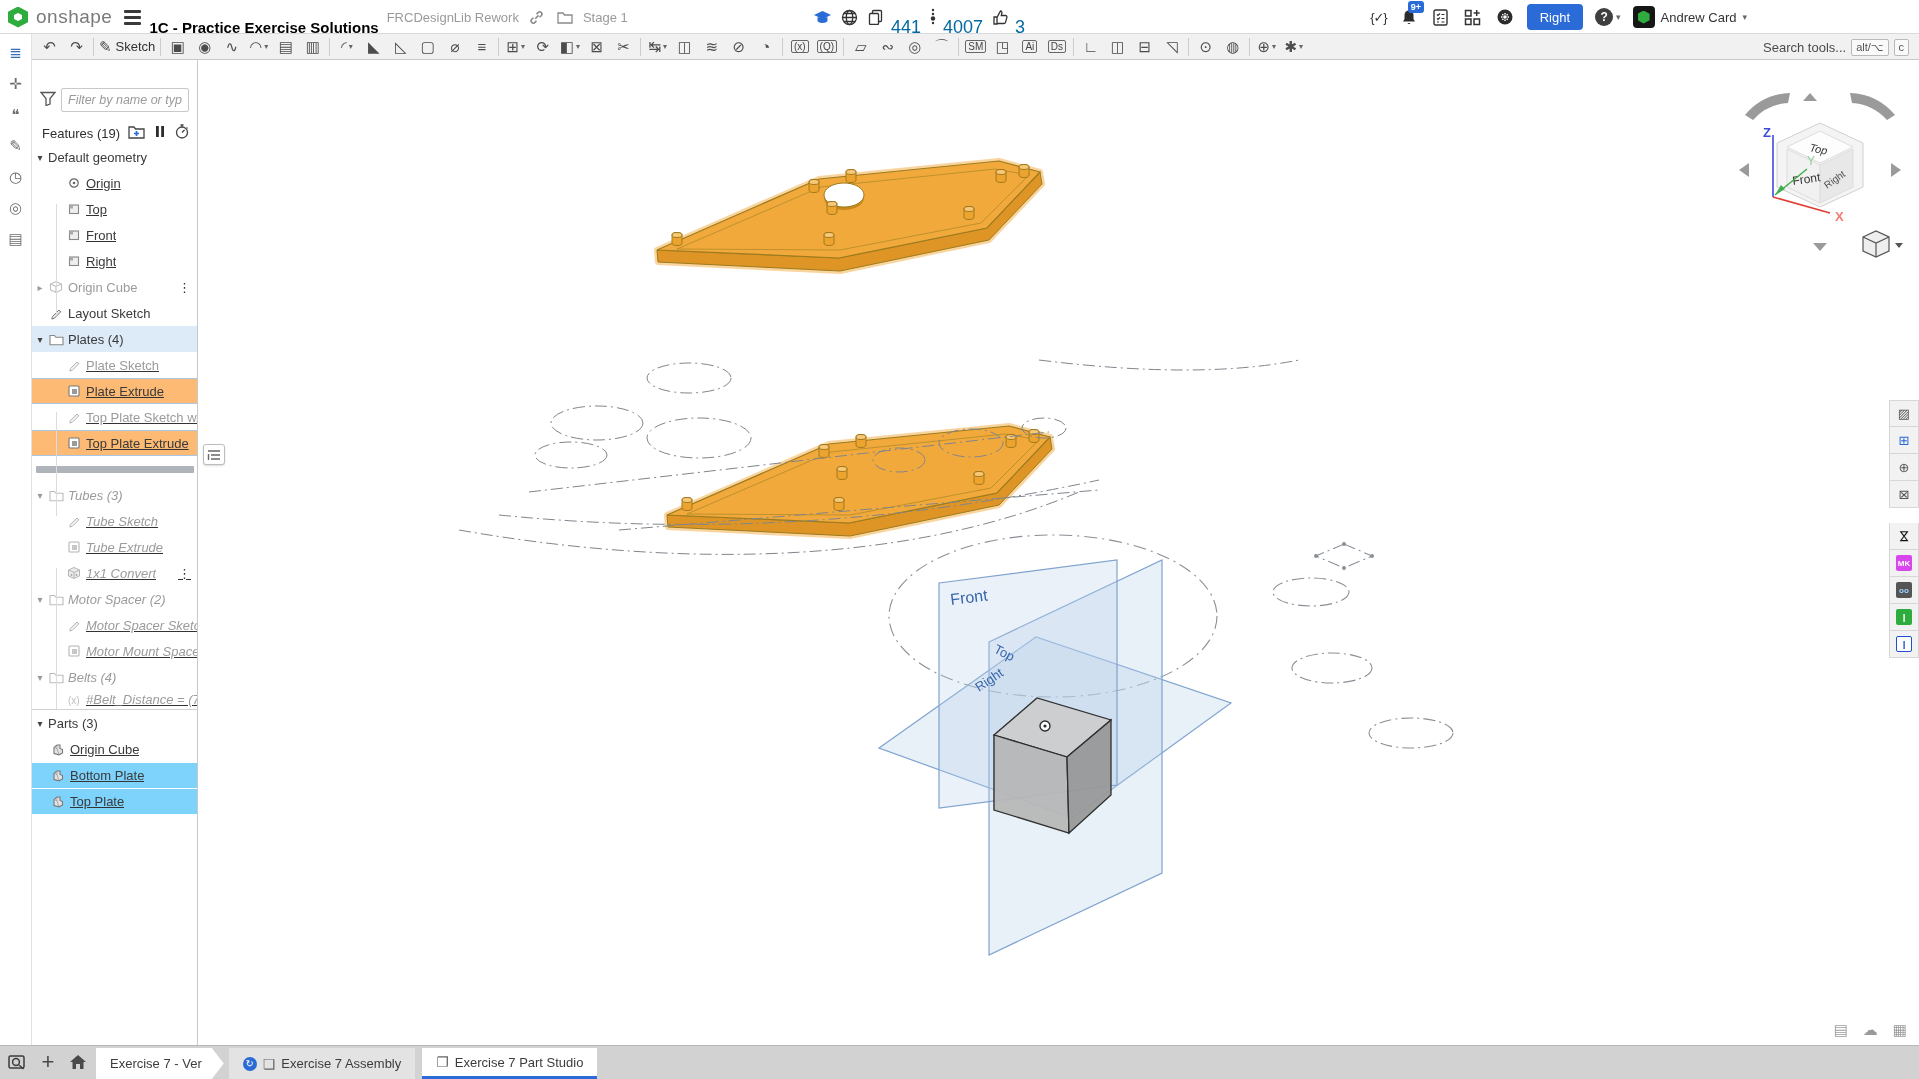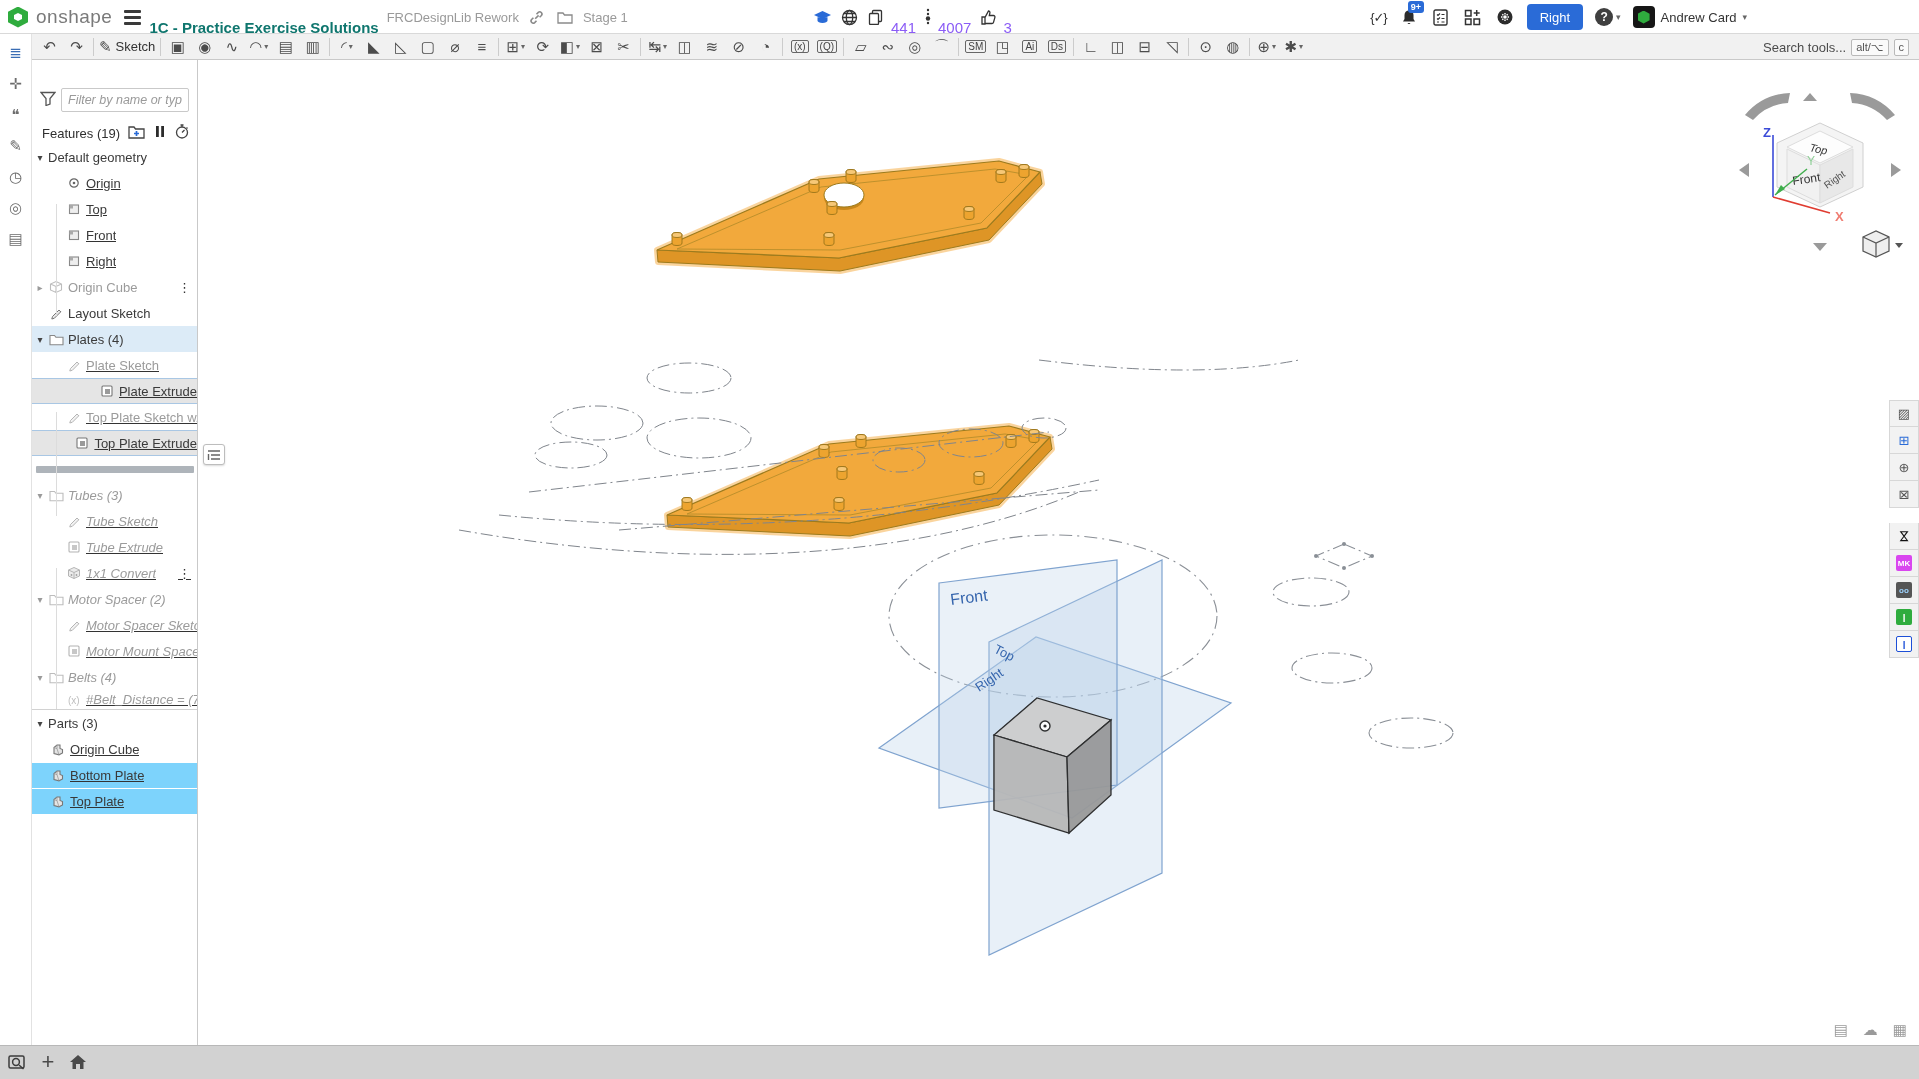--- a/index.html
+++ b/index.html
@@ -12,24 +12,24 @@
   .hdr-left { position:absolute; left:8px; top:0; height:34px; display:flex; align-items:center; gap:8px; }
   .hdr-mid  { position:absolute; left:812px; top:0; height:34px; display:flex; align-items:center; gap:7px; }
   .hdr-right{ position:absolute; right:172px; top:0; height:34px; display:flex; align-items:center; gap:12px; }
   .logo-hex { width:20px; height:21px; background:#2FAC3E;
     clip-path:polygon(50% 0,100% 25%,100% 75%,50% 100%,0 75%,0 25%); position:relative; }
   .logo-hex:after { content:""; position:absolute; left:6px; top:6.5px; width:8px; height:8px; background:#fff;
     clip-path:polygon(50% 0,100% 25%,100% 75%,50% 100%,0 75%,0 25%); }
   .wordmark { font-size:19px; color:#7a7a7a; letter-spacing:.5px; margin-right:4px; }
   .hamburger { display:flex; flex-direction:column; gap:3px; width:17px; cursor:pointer; }
   .hamburger i { height:3px; background:#3a3a3a; border-radius:1px; }
-  .doc-title { font-size:15px; font-weight:bold; color:#0f766e; white-space:nowrap;margin-top:20px; }
+  .doc-title { font-size:15px; font-weight:bold; color:#000000; white-space:nowrap;margin-top:20px; }
   .ws-label { font-size:13px; color:#9a9a9a; white-space:nowrap; }
   .hdr-ico { display:inline-flex; align-items:center; justify-content:center; width:20px; height:20px; }
-  .stat-num { font-size:15px; color:#8b5cf6; margin-left:-2px;margin-top:20px; }
+  .stat-num { font-size:18px; color:#0369a1; margin-left:-2px;margin-top:20px; }
   .bell-wrap { position:relative; }
   .badge { position:absolute; top:-6px; left:9px; background:#2A6BD7; color:#fff; font-size:9px; font-weight:bold;
     padding:1px 3px; border-radius:3px; }
   .share-btn { background:#2A6BD7; color:#fff; border:none; border-radius:4px; height:26px; padding:0 13px;
     font-size:13px; font-family:inherit; cursor:pointer; }
   .help-circ { width:18px; height:18px; border-radius:50%; background:#3f3f3f; color:#fff; font-weight:bold;
     font-size:12px; display:inline-flex; align-items:center; justify-content:center; }
   .caret { font-size:9px; color:#666; }
   .avatar { width:22px; height:22px; background:#161616; border-radius:4px; display:inline-flex;
     align-items:center; justify-content:center; }
@@ -76,21 +76,21 @@
   .tree-row .chev { width:16px; text-align:center; font-size:10px; color:#444; flex:none; }
   .tree-row .chev.mut { color:#9a9a9a; }
   .tree-row .ticon { width:16px; height:16px; flex:none; margin-right:4px; display:flex; align-items:center; justify-content:center; }
   .tree-row .tlabel { white-space:nowrap; overflow:hidden; color:#3a3a3a; font-size:13px; }
   .tree-row.muted .tlabel { color:#9b9b9b; }
   .tree-row.muted .ticon { opacity:.55; }
   .tree-row.italic .tlabel { font-style:italic; }
   .tree-row .handle { margin-left:auto; margin-right:6px; color:#333; font-size:13px; }
   .ind1 { padding-left:18px;text-decoration:underline; }
   .hl-band { background:#dcebf7; }
-  .hl-selected { background:#e5e5e5; box-shadow:inset 0 1px 0 #a9c7e4, inset 0 -1px 0 #a9c7e4;justify-content:flex-end; }
+  .hl-selected { background:#fdba74; box-shadow:inset 0 1px 0 #a9c7e4, inset 0 -1px 0 #a9c7e4; }
   .hl-part { background:#7dd3fc; box-shadow:inset 0 1px 0 #ffffff; }
   .rollback-row { height:26px; display:flex; align-items:center; }
   .rollback-bar { height:7px; background:#aeb4ba; border-radius:1px; margin:0 3px 0 4px; width:158px; cursor:ns-resize; }
   .guide { position:absolute; width:1px; background:#dcdcdc; left:24px; }
   .clip12 { height:19px; overflow:hidden; }
 
   
   #viewport { position:absolute; left:199px; top:60px; right:0; bottom:34px; background:#fff; overflow:hidden; }
   #collapse-btn { position:absolute; left:4px; top:384px; width:22px; height:21px; background:#fff;
     border:1px solid #bdbdbd; border-radius:3px; box-shadow:0 1px 2px rgba(0,0,0,.15); cursor:pointer;
@@ -920,13 +920,27 @@
           </g>
         </svg>
     </button>
     <button class="tb-btn" style="font-size:22px">+</button>
     <button class="tb-btn">
       <svg width="18" height="16" viewBox="0 0 18 16">
           <path d="M9 1 L17 8 H14.5 V15 H11 V10 H7 V15 H3.5 V8 H1 Z" fill="#4a4a4a"></path>
         </svg>
     </button>
   </div>
+  <div id="tabs">
+      <div class="tab arrow">
+        <span>Exercise 7 - Ver</span>
+      </div>
+      <div class="tab gray">
+        <span class="sync-circ">↻</span>
+        <span class="tab-ico">❏</span>
+        <span>Exercise 7 Assembly</span>
+      </div>
+      <div class="tab active">
+        <span class="tab-ico">❐</span>
+        <span>Exercise 7 Part Studio</span>
+      </div>
+    </div>
 </footer>
 
 </body></html>

